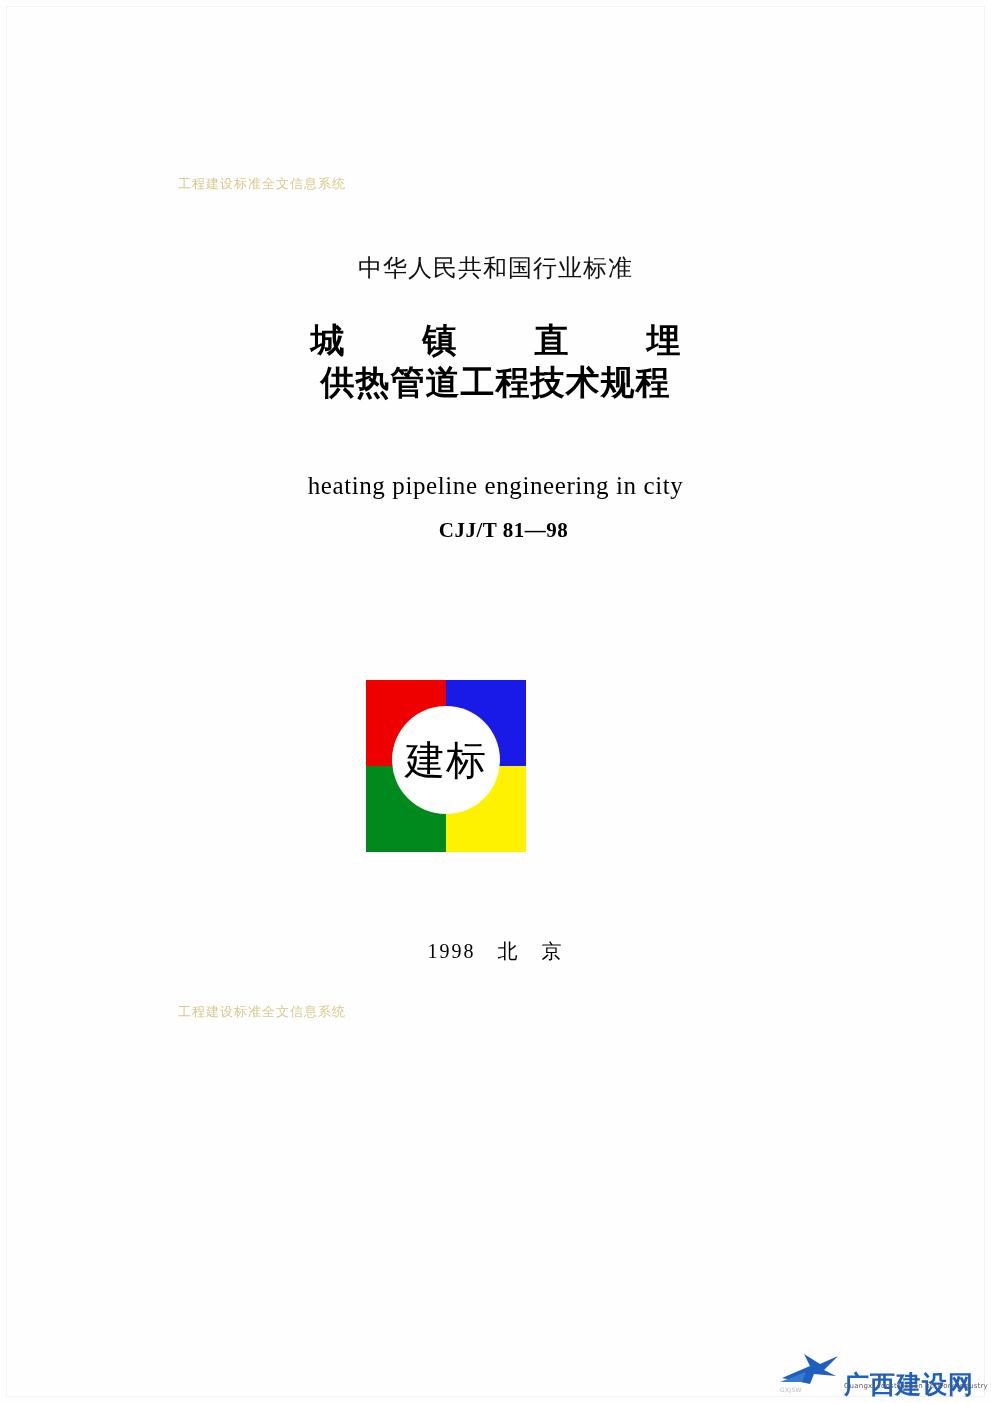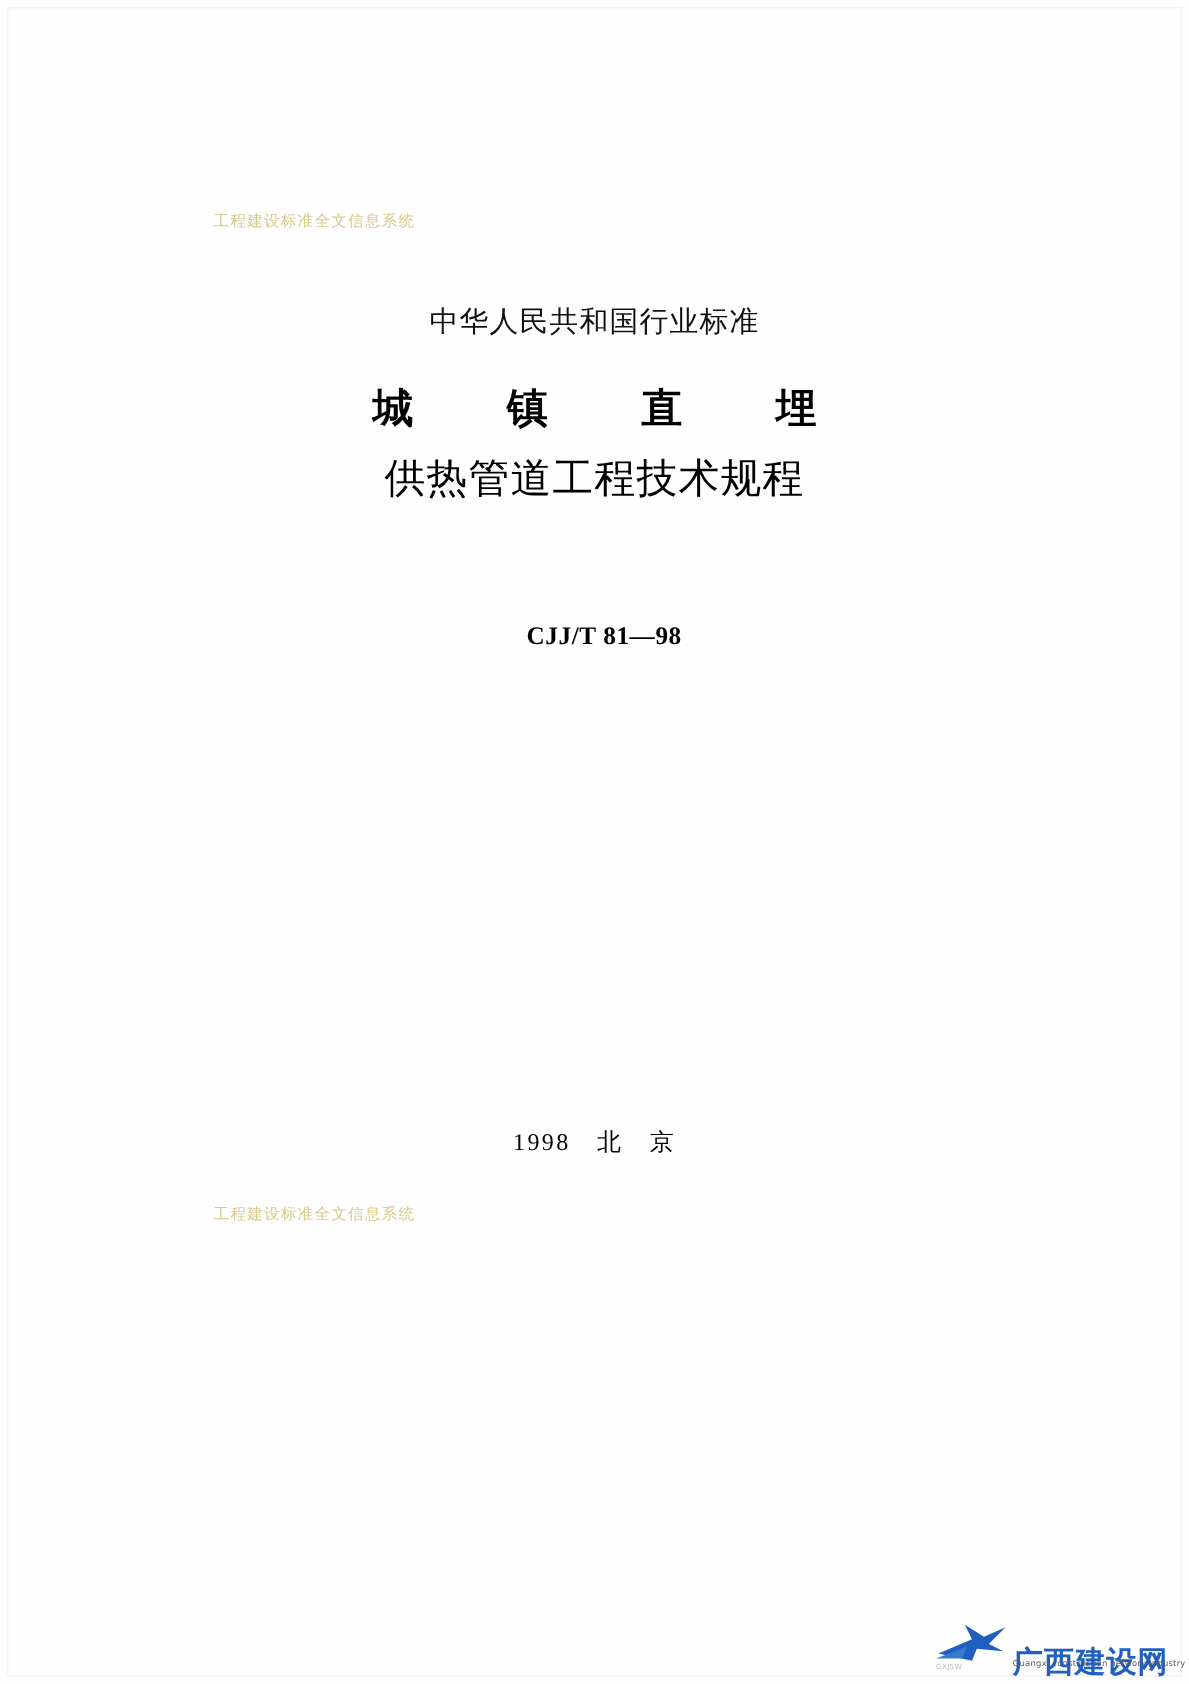--- a/index.html
+++ b/index.html
@@ -71,23 +71,23 @@
   .title-line1 {
     top: 318px;
     font-family: "DejaVu Sans", sans-serif;
     font-weight: bold;
     font-size: 34px;
     color: #000;
     letter-spacing: 22px;
     text-indent: 22px;
   }
   .title-line2 {
-    top: 376px;
-    font-family: "DejaVu Sans", sans-serif;
-    font-weight: normal;
+    top: 360px;
+    font-family: "DejaVu Sans", sans-serif;
+    font-weight: bold;
     font-size: 34px;
     color: #000;
     letter-spacing: 1px;
   }
 
   .en-line1 {
     top: 424px;
     font-family: "Liberation Serif", serif;
     font-size: 25px;
     color: #000;
@@ -213,23 +213,32 @@
 <div class="page">
   <div class="scan-edge"></div>
 
   <div class="wm-top">工程建设标准全文信息系统</div>
 
   <div class="center-col title-line1">城　镇　直　埋</div>
 
   <div class="center-col std-authority">中华人民共和国行业标准</div>
   <div class="center-col title-line2">供热管道工程技术规程</div>
 
+  <div class="center-col en-line2">heating pipeline engineering in city</div>
 
   <div class="center-col code-line">CJJ/T 81—98</div>
 
+  <div class="emblem">
+    <div class="q q-tl"></div>
+    <div class="q q-tr"></div>
+    <div class="q q-bl"></div>
+    <div class="q q-br"></div>
+    <div class="disc"></div>
+    <div class="disc-text">建标</div>
+  </div>
 
   <div class="center-col imprint">1998　北　京</div>
 
   <div class="wm-bottom">工程建设标准全文信息系统</div>
 
   <div class="site-logo">
     <svg class="star" viewBox="0 0 62 34">
       <path d="M2 26 L30 14 L24 2 L40 12 L58 4 L44 18 L56 24 L34 22 L30 32 Z" fill="#1f5fbf"></path>
       <path d="M0 30 L26 20 L22 30 Z" fill="#3a79cf"></path>
     </svg>

